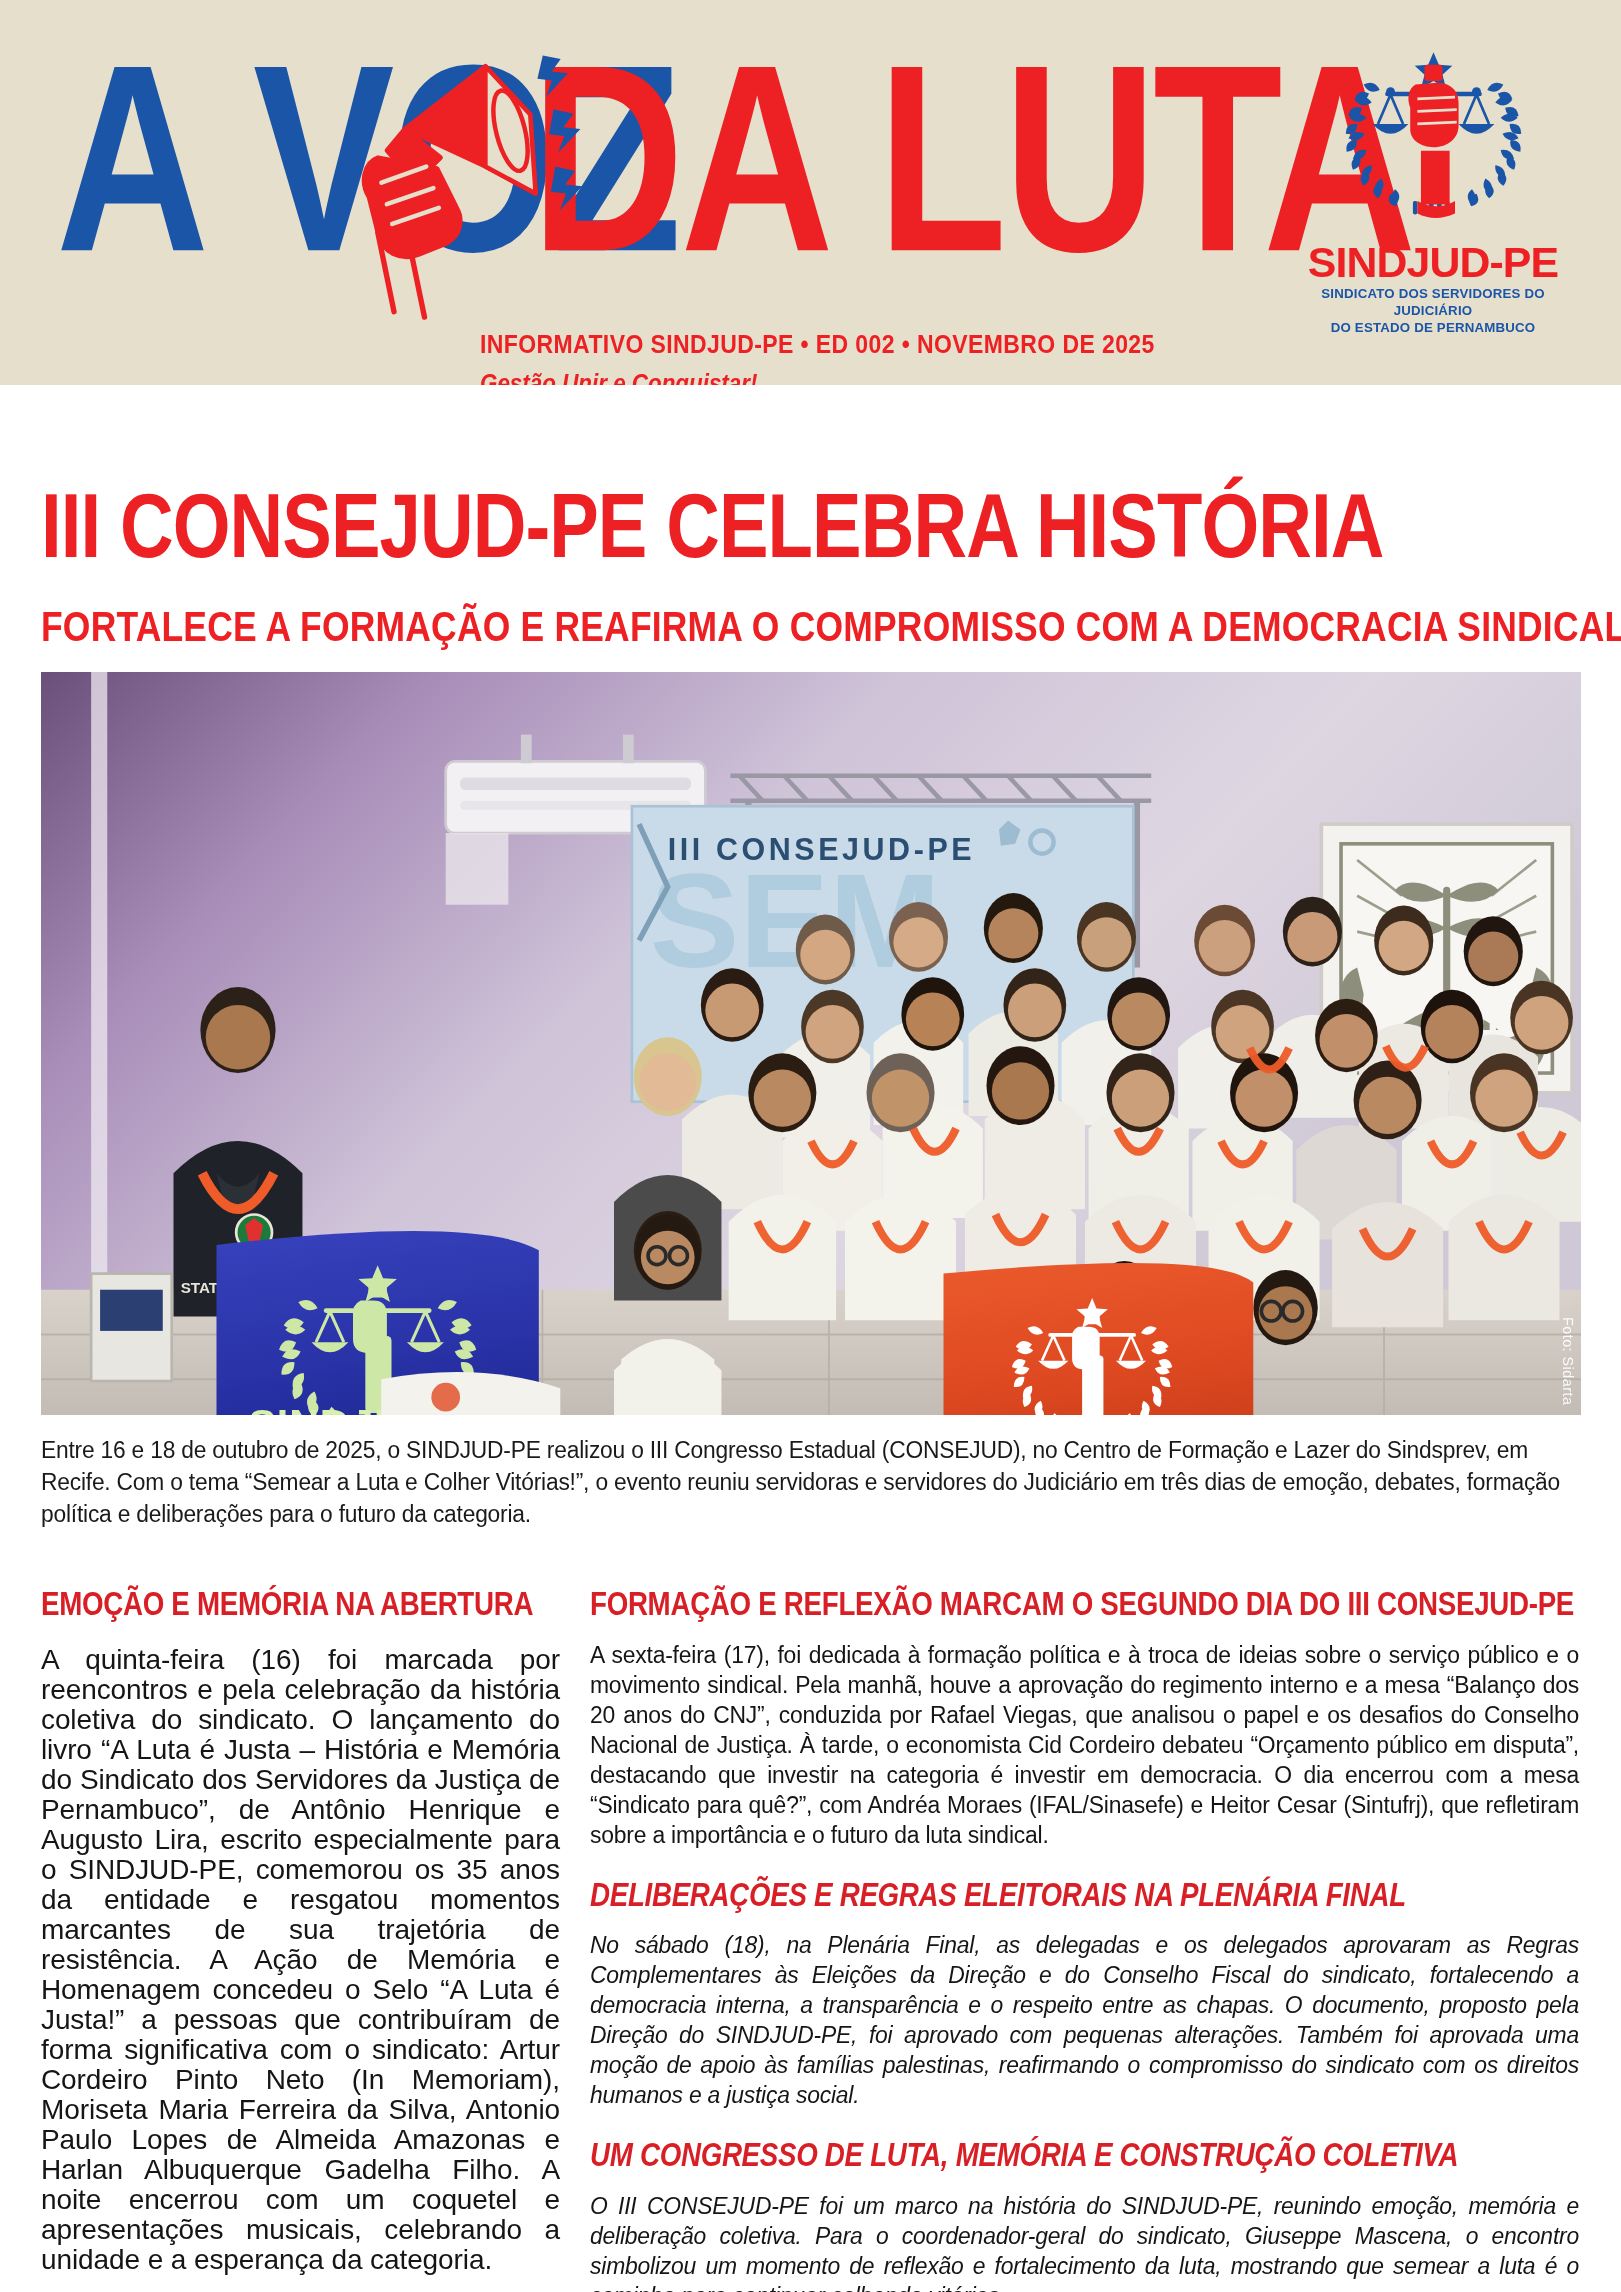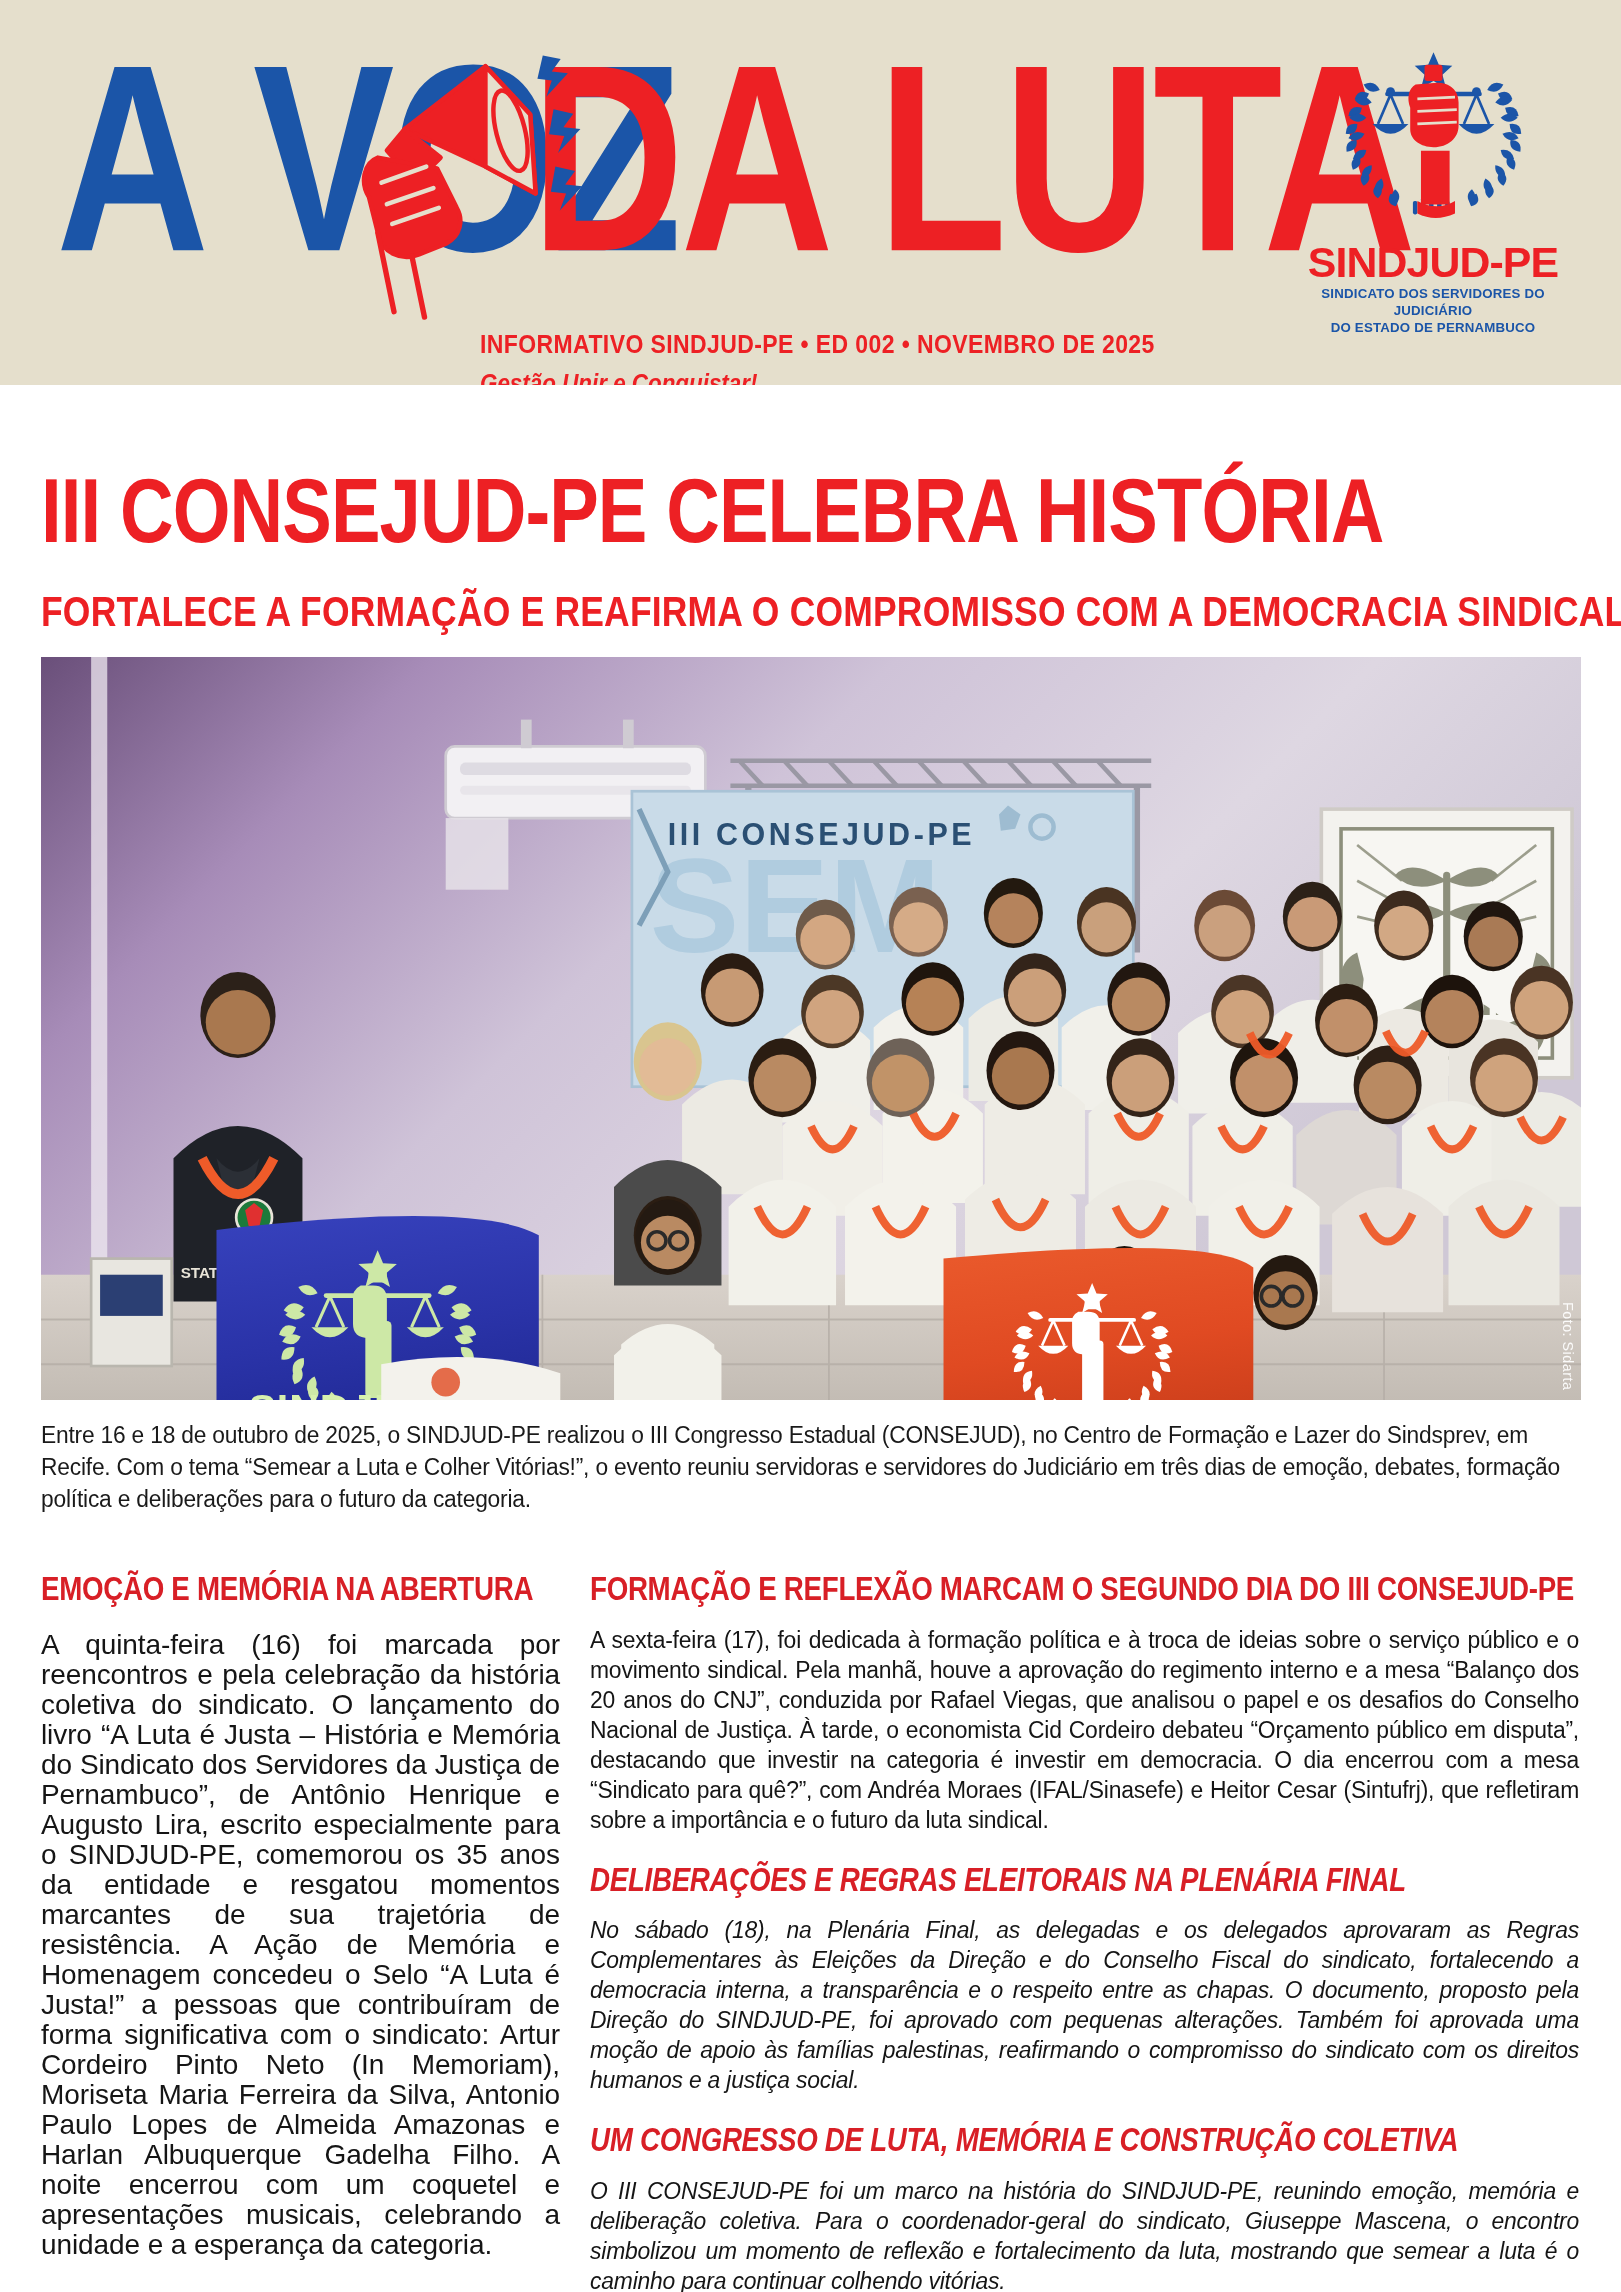--- a/index.html
+++ b/index.html
@@ -121,21 +121,21 @@
     font-size:13.4px;
     font-weight:bold;
     color:#1b55a8;
     letter-spacing:0.2px;
     line-height:17px;
     transform:scaleX(0.99);
   }
 
   
   .headline-wrap{
-    padding:30px 41px 0 41px;
+    padding:45px 41px 0 41px;
   }
   .headline{
     font-size:75px;
     line-height:75px;
     font-weight:bold;
     color:#ed2024;
     letter-spacing:-0.9px;
     transform:scaleY(1.22) scaleX(0.99);
     transform-origin:left top;
     white-space:nowrap;

